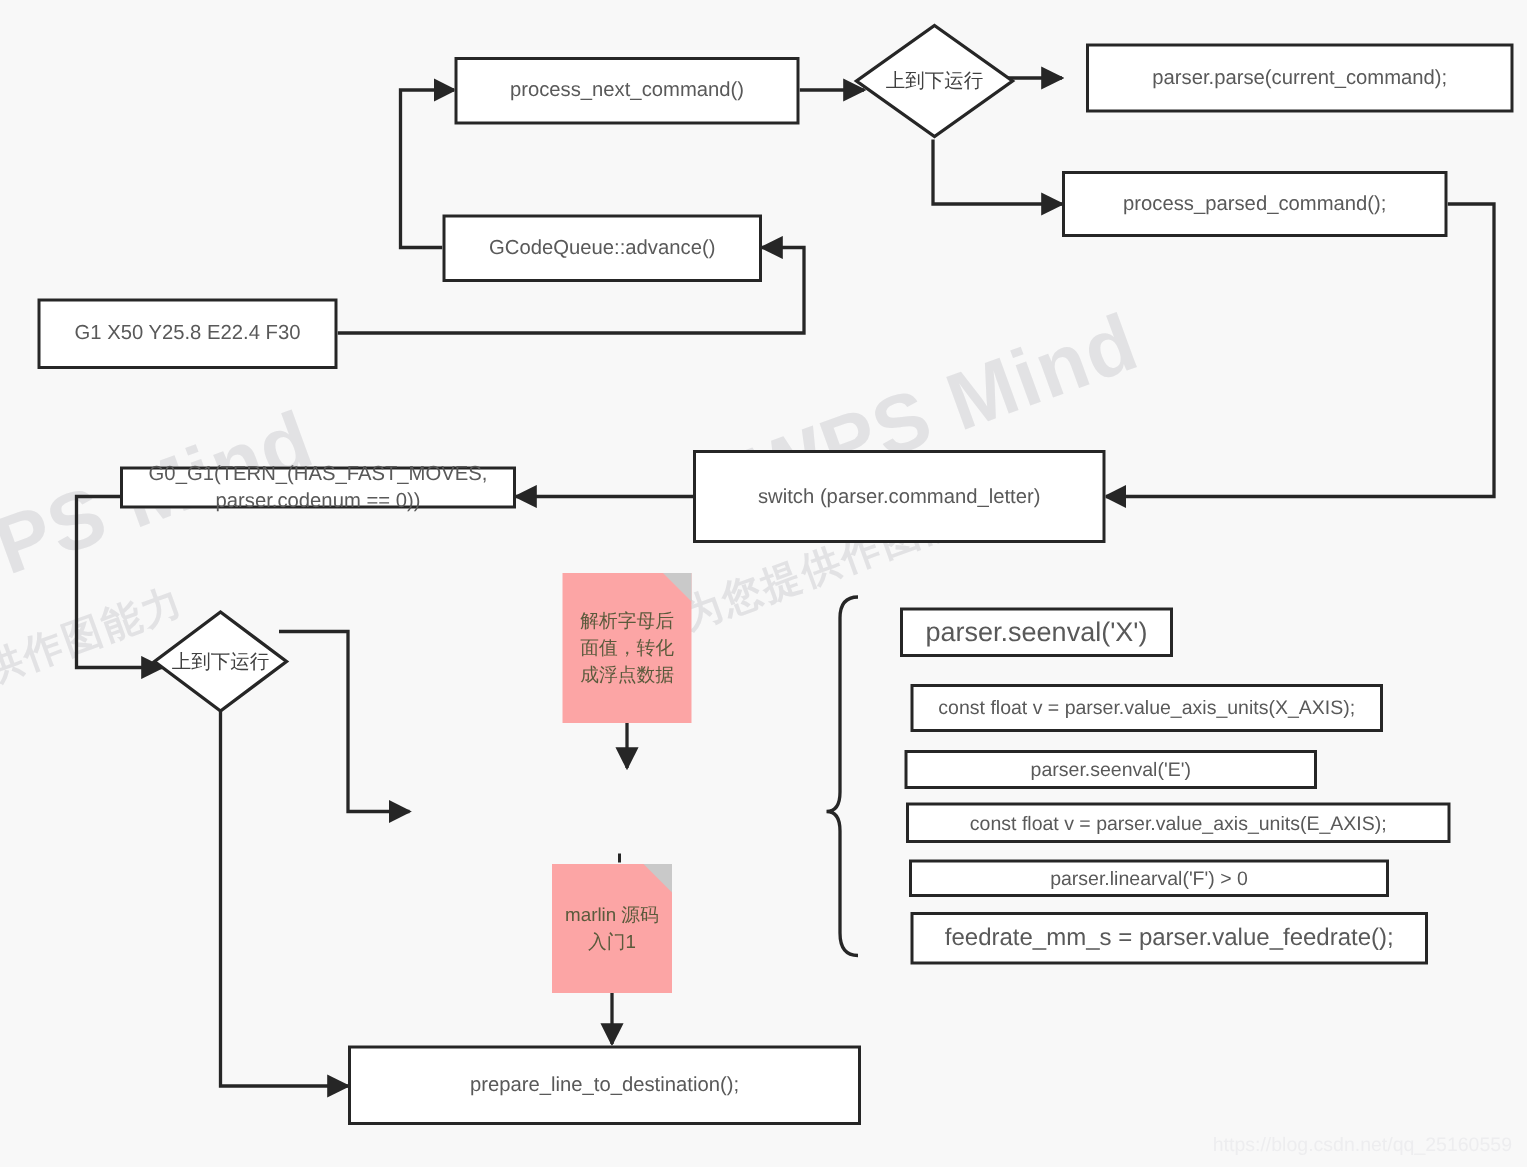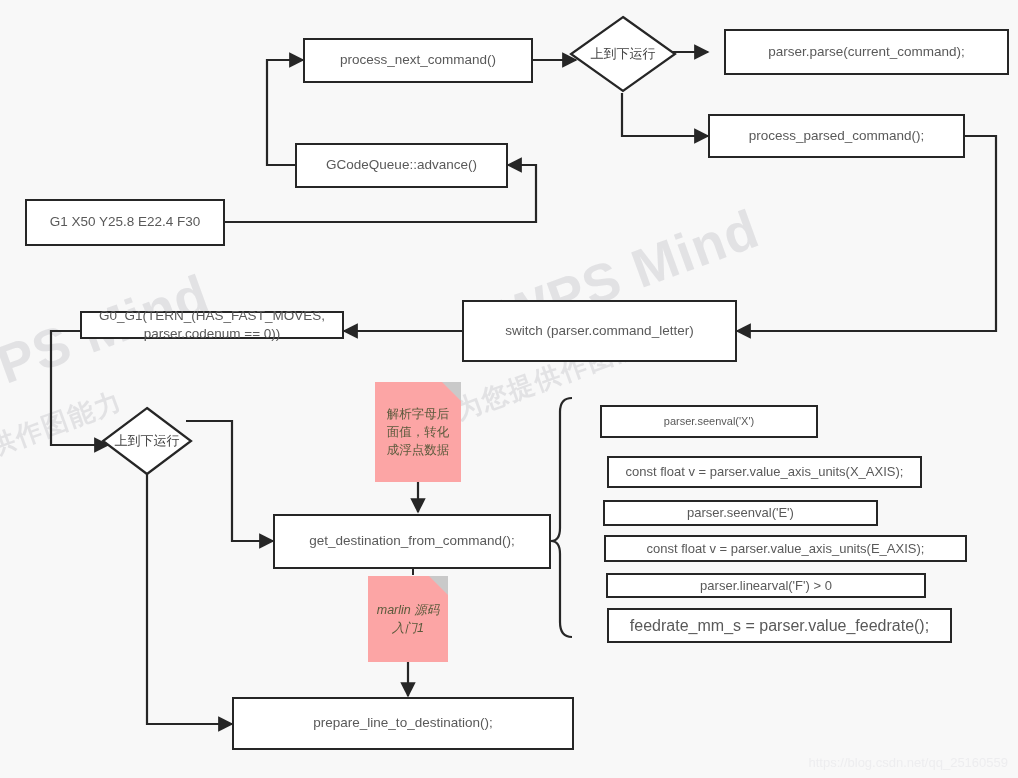--- a/index.html
+++ b/index.html
@@ -192,39 +192,36 @@
     <span>switch (parser.command_letter)</span>
   </div>
 
   <div class="diamond-wrap" style="left:100px; top:405px; width:94px; height:72px;">
     <svg width="94" height="72">
       <polygon points="47,3 91,36 47,69 3,36" fill="#ffffff" stroke="#262626" stroke-width="2.2"></polygon>
     </svg>
     <div class="diamond-label">上到下运行</div>
   </div>
 
-  <div class="node" style="left:273px; top:514px; width:278px; height:55px;">
-    <span>get_destination_from_command();</span>
-  </div>
 
   <div class="node" style="left:232px; top:697px; width:342px; height:53px;">
     <span>prepare_line_to_destination();</span>
   </div>
 
   <div class="note" style="left:375px; top:382px; width:86px; height:100px;">
     <span class="fold"></span>
     <span class="note-text">解析字母后面值，转化成浮点数据</span>
   </div>
 
-  <div class="note" style="left:368px; top:576px; width:80px; height:86px;font-style:italic;">
+  <div class="note" style="left:368px; top:576px; width:80px; height:86px;">
     <span class="fold"></span>
     <span class="note-text">marlin 源码入门1</span>
   </div>
 
-  <div class="node" style="left:600px; top:405px; width:218px; height:33px; font-size:11px;">
+  <div class="node" style="left:600px; top:405px; width:182px; height:33px; font-size:18px;">
     <span>parser.seenval('X')</span>
   </div>
   <div class="node" style="left:607px; top:456px; width:315px; height:32px; font-size:13px;">
     <span>const float v = parser.value_axis_units(X_AXIS);</span>
   </div>
   <div class="node" style="left:603px; top:500px; width:275px; height:26px; font-size:13px;">
     <span>parser.seenval('E')</span>
   </div>
   <div class="node" style="left:604px; top:535px; width:363px; height:27px; font-size:13px;">
     <span>const float v = parser.value_axis_units(E_AXIS);</span>

